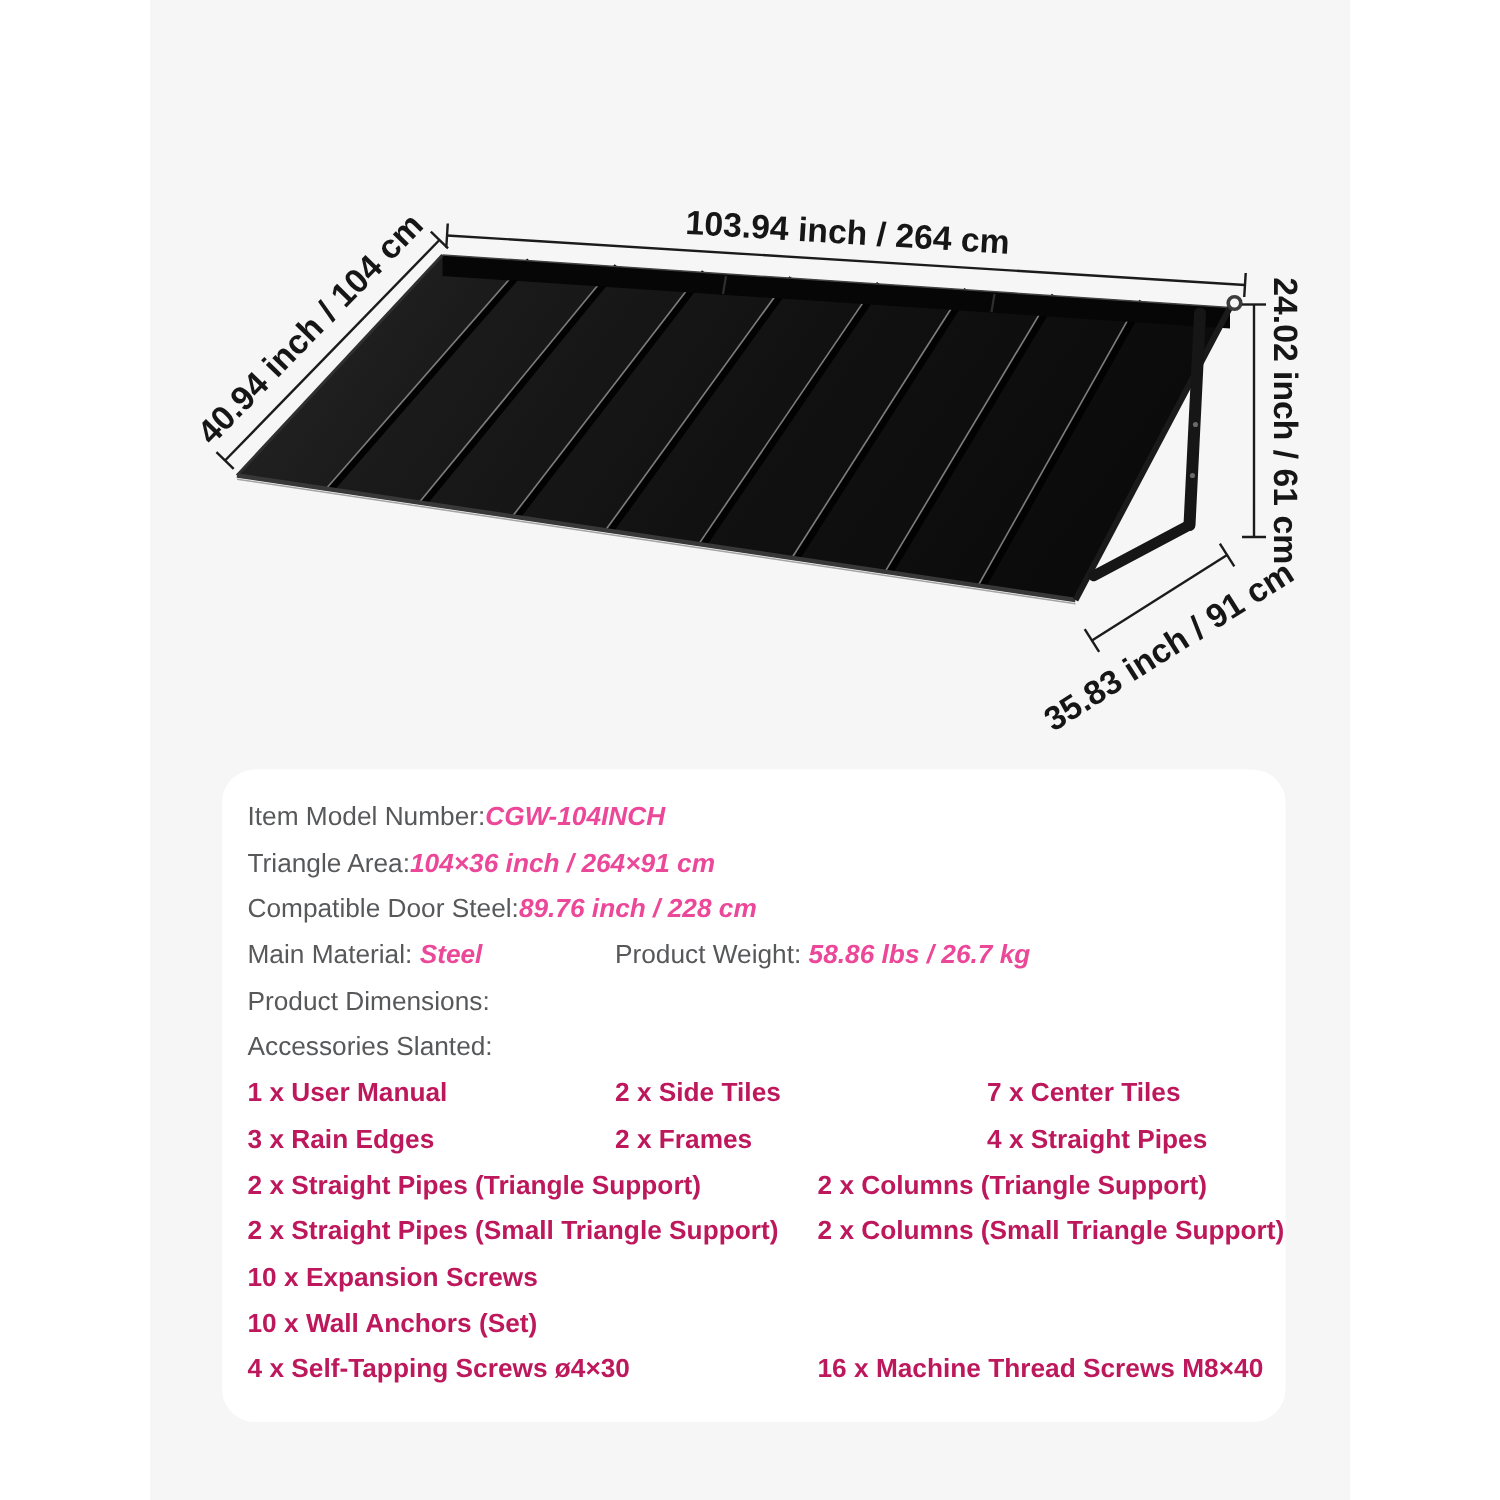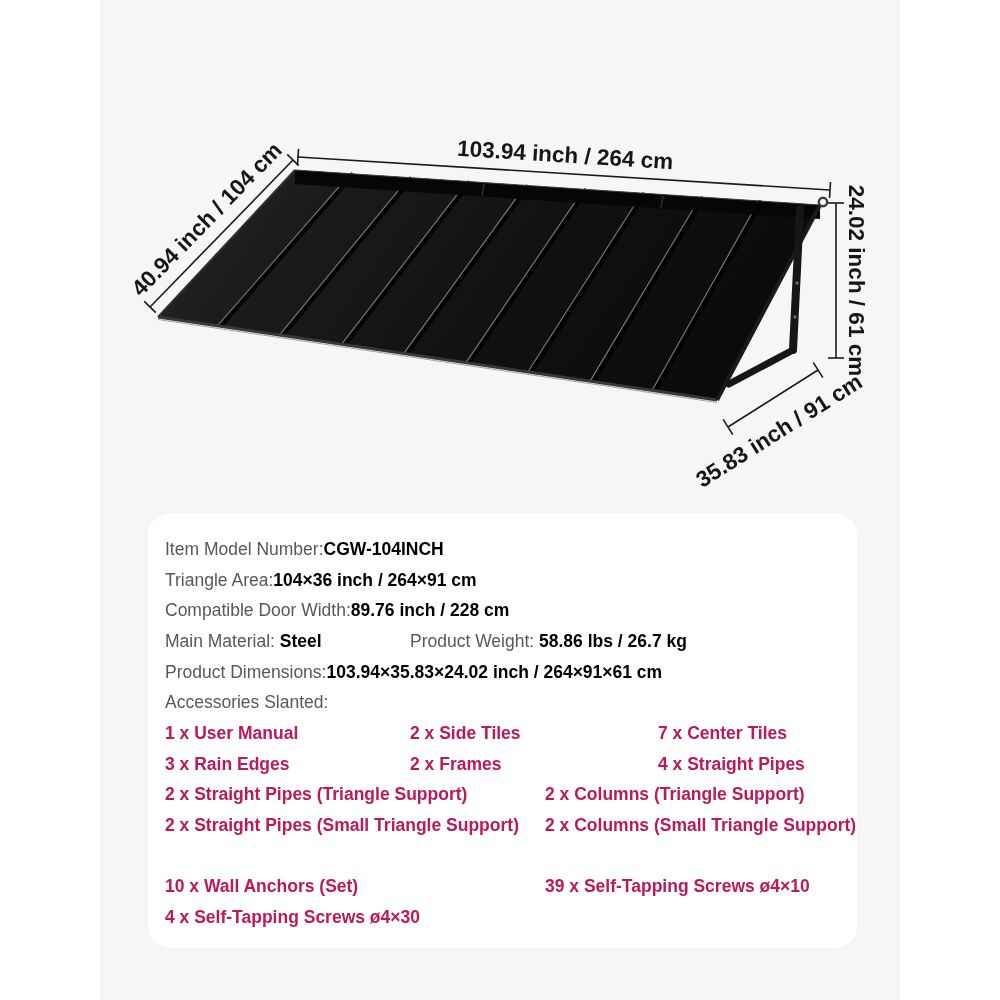--- a/index.html
+++ b/index.html
@@ -7,23 +7,23 @@
   .page { position:relative; width:1000px; height:1000px; background:#ffffff; overflow:hidden; }
   .canvas-strip { position:absolute; left:100px; top:0; width:800px; height:1000px; background:#f6f6f7; }
   .diagram-svg { position:absolute; left:100px; top:0; width:800px; height:505px; }
 
   .dim line { stroke:#1b1b1b; stroke-width:1.6; }
   .dim text { fill:#161616; font-size:22.5px; font-weight:600; font-family:"Liberation Sans","DejaVu Sans",sans-serif; }
   .seam-dark { stroke:#020202; stroke-width:5; }
   .seam-light { stroke:#9a9a9a; stroke-width:1.1; opacity:.8; }
 
   .spec-panel { position:absolute; left:148px; top:513px; width:709px; height:435px; background:#ffffff; border-radius:22px; padding:21px 0 0 17px; }
-  .spec-row { height:30.7px; display:flex; align-items:center; white-space:nowrap; font-size:17.5px; }
+  .spec-row { height:30.7px; display:flex; white-space:nowrap; font-size:17.5px; }
   .lbl { color:#57585a; font-weight:400; }
-  .val { color:#000000; font-weight:700; }
+  .val { color:#ec4899; font-weight:700;font-style:italic; }
   .acc { color:#be185d; font-weight:700; }
   .col-a { display:inline-block; width:245px; }
   .col-b { display:inline-block; width:248px; }
   .col-w { display:inline-block; width:380px; }
 </style>
 </head>
 <body>
 
 <div class="page">
   <div class="canvas-strip"></div>
@@ -111,30 +111,29 @@
   <div class="spec-panel">
     <div class="spec-row">
       <span class="lbl">Item Model Number: </span>
         <span class="val">CGW-104INCH</span>
     </div>
     <div class="spec-row">
       <span class="lbl">Triangle Area: </span>
         <span class="val">104×36 inch / 264×91 cm</span>
     </div>
     <div class="spec-row">
-      <span class="lbl">Compatible Door Width: </span>
+      <span class="lbl">Compatible Door Steel: </span>
         <span class="val">89.76 inch / 228 cm</span>
     </div>
     <div class="spec-row">
       <span class="col-a"><span class="lbl">Main Material: </span><span class="val">Steel</span></span>
       <span><span class="lbl">Product Weight: </span><span class="val">58.86 lbs / 26.7 kg</span></span>
     </div>
     <div class="spec-row">
       <span class="lbl">Product Dimensions: </span>
-        <span class="val">103.94×35.83×24.02 inch / 264×91×61 cm</span>
     </div>
     <div class="spec-row">
       <span class="lbl">Accessories Slanted:</span>
     </div>
     <div class="spec-row">
       <span class="acc col-a">1 x User Manual</span>
       <span class="acc col-b">2 x Side Tiles</span>
       <span class="acc">7 x Center Tiles</span>
     </div>
     <div class="spec-row">
@@ -144,22 +143,23 @@
     </div>
     <div class="spec-row">
       <span class="acc col-w">2 x Straight Pipes (Triangle Support)</span>
       <span class="acc">2 x Columns (Triangle Support)</span>
     </div>
     <div class="spec-row">
       <span class="acc col-w">2 x Straight Pipes (Small Triangle Support)</span>
       <span class="acc">2 x Columns (Small Triangle Support)</span>
     </div>
     <div class="spec-row">
+      <span class="acc">10 x Expansion Screws</span>
     </div>
     <div class="spec-row">
       <span class="acc col-w">10 x Wall Anchors (Set)</span>
-      <span class="acc">39 x Self-Tapping Screws ø4×10</span>
     </div>
     <div class="spec-row">
       <span class="acc col-w">4 x Self-Tapping Screws ø4×30</span>
+      <span class="acc">16 x Machine Thread Screws M8×40</span>
     </div>
   </div>
 </div>
 
 </body></html>

